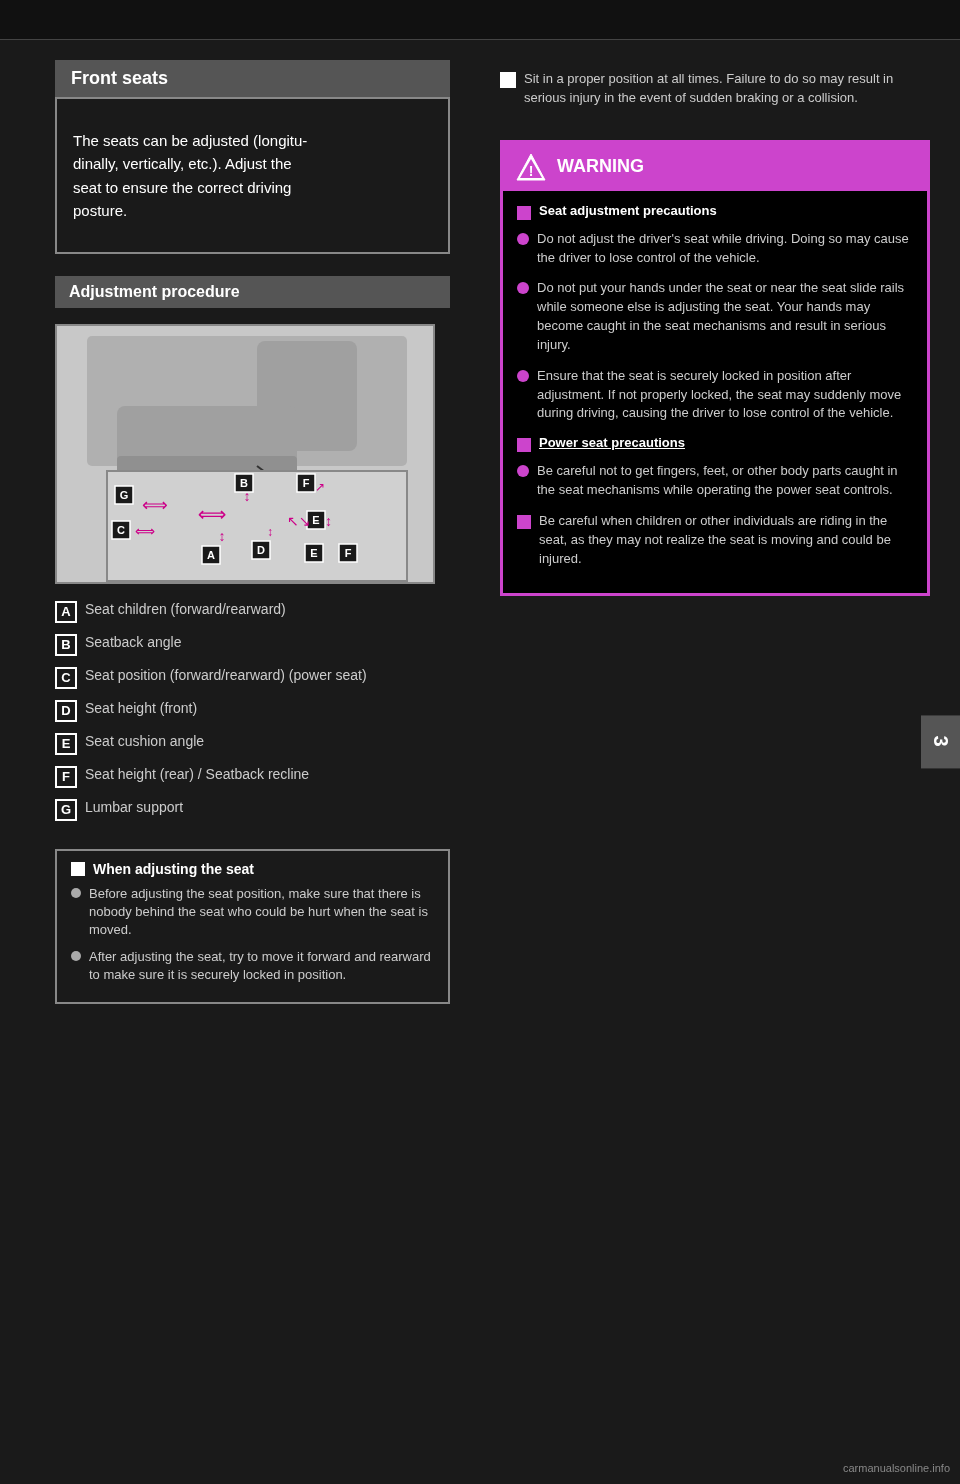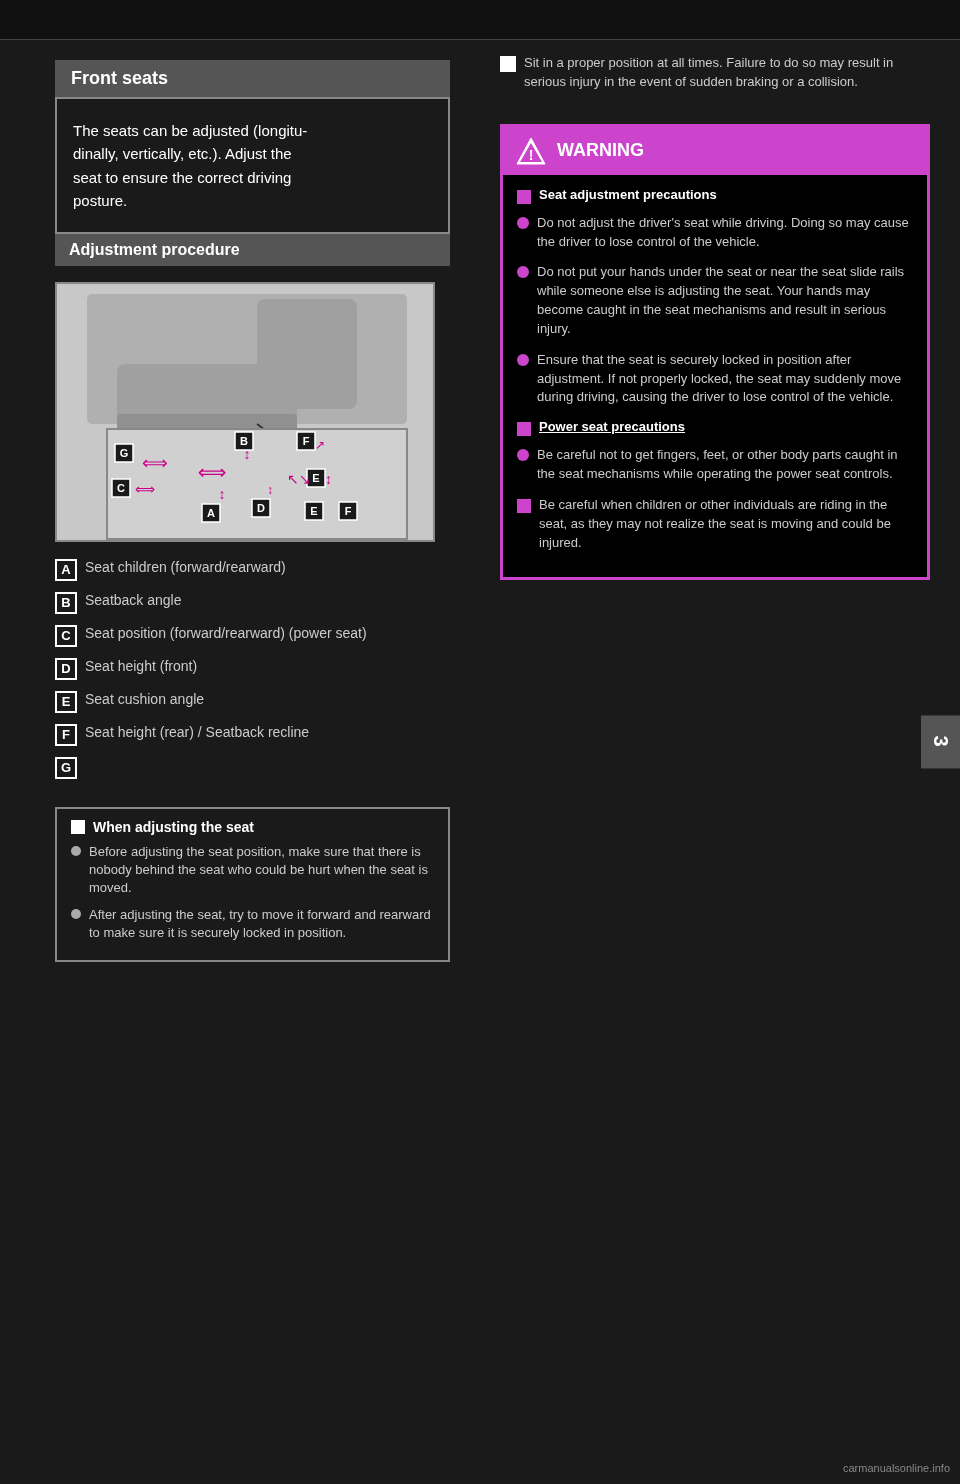--- a/index.html
+++ b/index.html
@@ -22,38 +22,39 @@
     }
 
     .left-column {
       width: 470px;
       padding: 60px 20px 20px 55px;
       flex-shrink: 0;
     }
 
     .right-column {
       width: 490px;
-      padding: 44px 30px 20px 30px;
+      padding: 60px 30px 20px 30px;
       flex-shrink: 0;
       position: relative;
     }
 
     .section-tab {
       background: #555555;
       color: #ffffff;
       padding: 8px 16px;
       font-size: 18px;
       font-weight: bold;
       display: inline-block;
       width: 100%;
     }
 
     .intro-box {
       border: 2px solid #888888;
-      padding: 20px 16px;
+      padding: 30px 16px;
+      margin-bottom: 22px;
       font-size: 15px;
       line-height: 1.55;
       color: #ffffff;
       background: transparent;
     }
 
     .sub-tab {
       background: #555555;
       color: #ffffff;
       padding: 7px 14px;
@@ -382,20 +383,21 @@
         <span class="label-text">Seat cushion angle</span>
       </div>
 
       <div class="label-item">
         <div class="label-letter">F</div>
         <span class="label-text">Seat height (rear) / Seatback recline</span>
       </div>
 
       <div class="label-item">
         <div class="label-letter">G</div>
+        <span class="label-text">Lumbar support</span>
       </div>
 
     </div>
 
     
     <div class="bottom-note-box">
       <div class="bottom-note-header">
         <div class="black-square-sm"></div>
         <span class="note-title">When adjusting the seat</span>
       </div>

